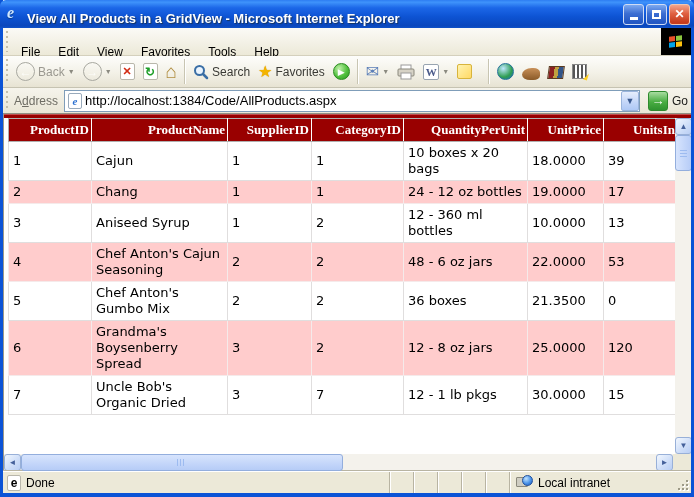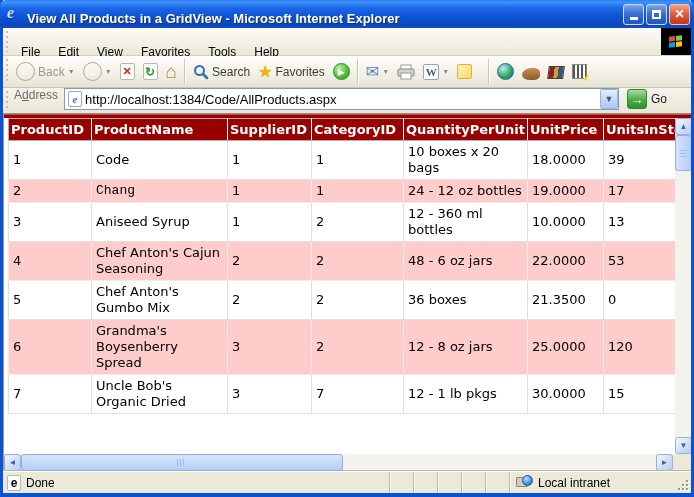--- a/index.html
+++ b/index.html
@@ -68,22 +68,22 @@
     background:radial-gradient(circle at 35% 30%,#bfe8ff,#2f9e52 60%,#1b6fb8); border:1px solid #24709a; }
   .dog-ico { width:18px; height:12px; background:linear-gradient(180deg,#c89058,#8a5a28); border-radius:60% 40% 40% 50%; margin-top:4px; }
   .books-ico { width:16px; height:13px; background:linear-gradient(90deg,#8c2020 0 5px,#c0a040 5px 9px,#335588 9px 16px); border:1px solid #5a3a20; transform:skewX(-8deg); margin-top:2px; }
   .code-ico { width:15px; height:15px; background:repeating-linear-gradient(90deg,#555 0 2px,#fff 2px 4px); border:1px solid #888; position:relative; }
   .code-ico::after { content:""; position:absolute; right:-2px; bottom:-2px; width:0; height:0;
     border-left:4px solid transparent; border-bottom:7px solid #ffcf1e; transform:rotate(18deg); }
   .sep { width:2px; align-self:stretch; margin:3px 3px; border-left:1px solid #c8c5b2; border-right:1px solid #fff; }
   .mag-svg { display:block; }
 
   
-  .addressbar { height:26px; flex:0 0 26px; display:flex; align-items:flex-start;
-    background:linear-gradient(180deg,#f6f4ec,#e9e6d6); border-bottom:1px solid #919083; padding-right:21px; }
+  .addressbar { height:26px; flex:0 0 26px; display:flex; align-items:center;
+    background:linear-gradient(180deg,#f6f4ec,#e9e6d6); border-bottom:1px solid #919083; padding-right:0; }
   .addr-label { font-size:12px; color:#6e6d64; margin:0 6px 0 2px; }
   .addr-label u { text-decoration:underline; }
   .addr-box { flex:1; height:22px; background:#fff; border:1px solid #7f9db9; display:flex; align-items:center; }
   .addr-box .page-ico { width:14px; height:16px; margin:0 3px; border-color:#9ab; }
   .addr-box .e-sm { color:#2a6fd0; font:italic bold 11px "Liberation Serif", serif; }
   .addr-input { flex:1; border:0; outline:0; font-size:13px; font-family:"Liberation Sans",sans-serif; color:#000; height:18px; }
   .combo-btn { width:18px; height:20px; margin:0; border:1px solid #9ab4dc; border-radius:2px;
     background:linear-gradient(180deg,#e6eefc,#c2d5f8 60%,#aec8f5); color:#3a5a90; font-size:9px;
     display:flex; align-items:center; justify-content:center; }
   .go-btn { display:flex; align-items:center; gap:4px; margin-left:5px; padding:1px 3px; }
@@ -94,22 +94,22 @@
 
   
   .content { flex:1 1 auto; display:flex; flex-direction:column; background:#fff; border-left:1px solid #9b998a; overflow:hidden; }
   .redbar { height:4px; flex:0 0 4px; background:#990000; border-top:1px solid #c05050; }
   .content-row { flex:1; display:flex; overflow:hidden; }
   .pagearea { width:671px; flex:0 0 671px; overflow:hidden; background:#fff; }
   .page-heading { font-size:27px; font-weight:400; color:#000; margin:3px 0 11px 4px; line-height:30px; }
 
   table.grid { border-collapse:collapse; table-layout:fixed; width:700px; margin-left:4px;
     font-family:"DejaVu Sans", sans-serif; font-size:13px; }
-  table.grid th { background:#990000; color:#fff; font-weight:bold; text-align:left;
-    padding:3px 2px; border:1px solid #b0b0b0; border-right-color:#fff; font-size:13px; white-space:nowrap; overflow:hidden; }
+  table.grid th { background:#990000; color:#fff; font-weight:bold; text-align:right;
+    padding:3px 2px; border:1px solid #b0b0b0; border-right-color:#fff; font-size:13px; white-space:nowrap; overflow:hidden;font-family:Liberation Serif, serif; }
   table.grid td { padding:3px 4px; border:1px solid #e0dede; vertical-align:middle;
     line-height:16px; color:#000; background:#fff; word-wrap:break-word; }
   table.grid tr.alt td { background:#ffcccc; border-color:#f5eaea; }
 
   
   .vscroll { width:17px; flex:0 0 17px; display:flex; flex-direction:column; background:#f4f2ec; }
   .hscroll { height:17px; flex:0 0 17px; display:flex; background:#f4f2ec; border-left:1px solid #9b998a; }
   .sc-btn { width:17px; height:17px; flex:0 0 17px; border:1px solid #98b0d8; border-radius:3px;
     background:linear-gradient(135deg,#f2f7fe,#cdddf8 60%,#b9cef4); color:#44609a; font-size:8px;
     display:flex; align-items:center; justify-content:center; }
@@ -294,30 +294,30 @@
                 <th style="background: rgb(153, 0, 0);">SupplierID</th>
                 <th style="background: rgb(153, 0, 0);">CategoryID</th>
                 <th style="background: rgb(153, 0, 0);">QuantityPerUnit</th>
                 <th style="background: rgb(153, 0, 0);">UnitPrice</th>
                 <th style="background: rgb(153, 0, 0);">UnitsInStock</th>
               </tr>
             </thead>
             <tbody>
               <tr>
                 <td>1</td>
-                <td>Code</td>
+                <td>Cajun</td>
                 <td>1</td>
                 <td>1</td>
                 <td>10 boxes x 20 bags</td>
                 <td>18.0000</td>
                 <td>39</td>
               </tr>
               <tr class="alt">
                 <td style="background: rgb(255, 204, 204);">2</td>
-                <td style="background: rgb(255, 204, 204); font-family: Liberation Mono, monospace;">Chang</td>
+                <td style="background: rgb(255, 204, 204);">Chang</td>
                 <td style="background: rgb(255, 204, 204);">1</td>
                 <td style="background: rgb(255, 204, 204);">1</td>
                 <td style="background: rgb(255, 204, 204);">24 - 12 oz bottles</td>
                 <td style="background: rgb(255, 204, 204);">19.0000</td>
                 <td style="background: rgb(255, 204, 204);">17</td>
               </tr>
               <tr>
                 <td>3</td>
                 <td>Aniseed Syrup</td>
                 <td>1</td>

